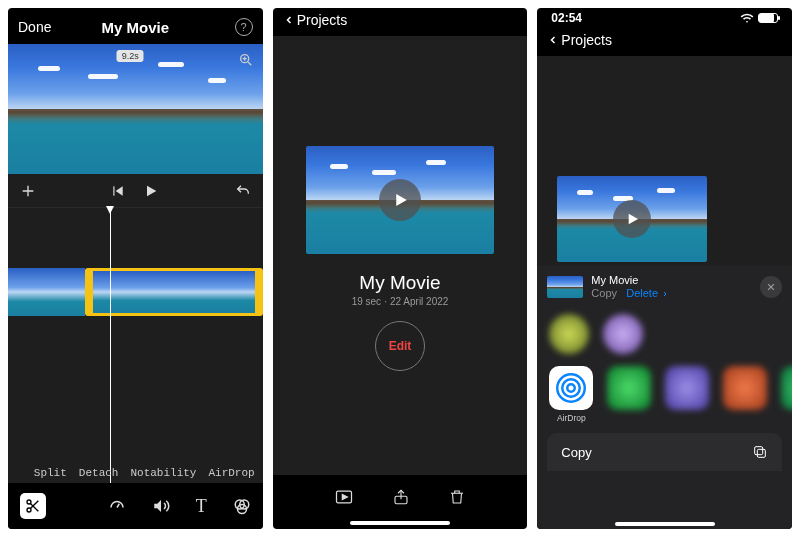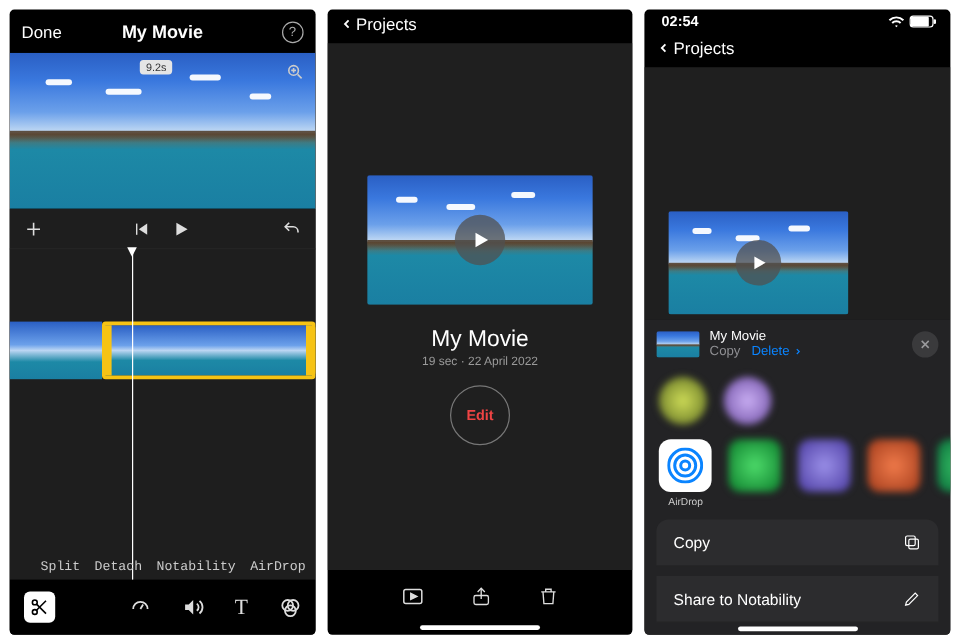--- a/index.html
+++ b/index.html
@@ -490,25 +490,17 @@
       <div class="action-item action-single">
         <span>Copy</span>
         <span>
           <svg width="16" height="16" viewBox="0 0 24 24" fill="none" stroke="currentColor" stroke-width="1.5">
               <rect x="8" y="8" width="12" height="12" rx="2"></rect>
               <rect x="4" y="4" width="12" height="12" rx="2"></rect>
             </svg>
         </span>
       </div>
       <div class="action-group-gap"></div>
-      <div class="action-item">
-        <span>Share to Notability</span>
-        <span>
-          <svg width="16" height="16" viewBox="0 0 24 24" fill="none" stroke="currentColor" stroke-width="1.5">
-              <path d="M4 20l4-1 11-11-3-3L5 16z"></path>
-            </svg>
-        </span>
-      </div>
     </div>
 
     <div class="s3-home"></div>
   </div>
 </div>
 
 </body></html>

